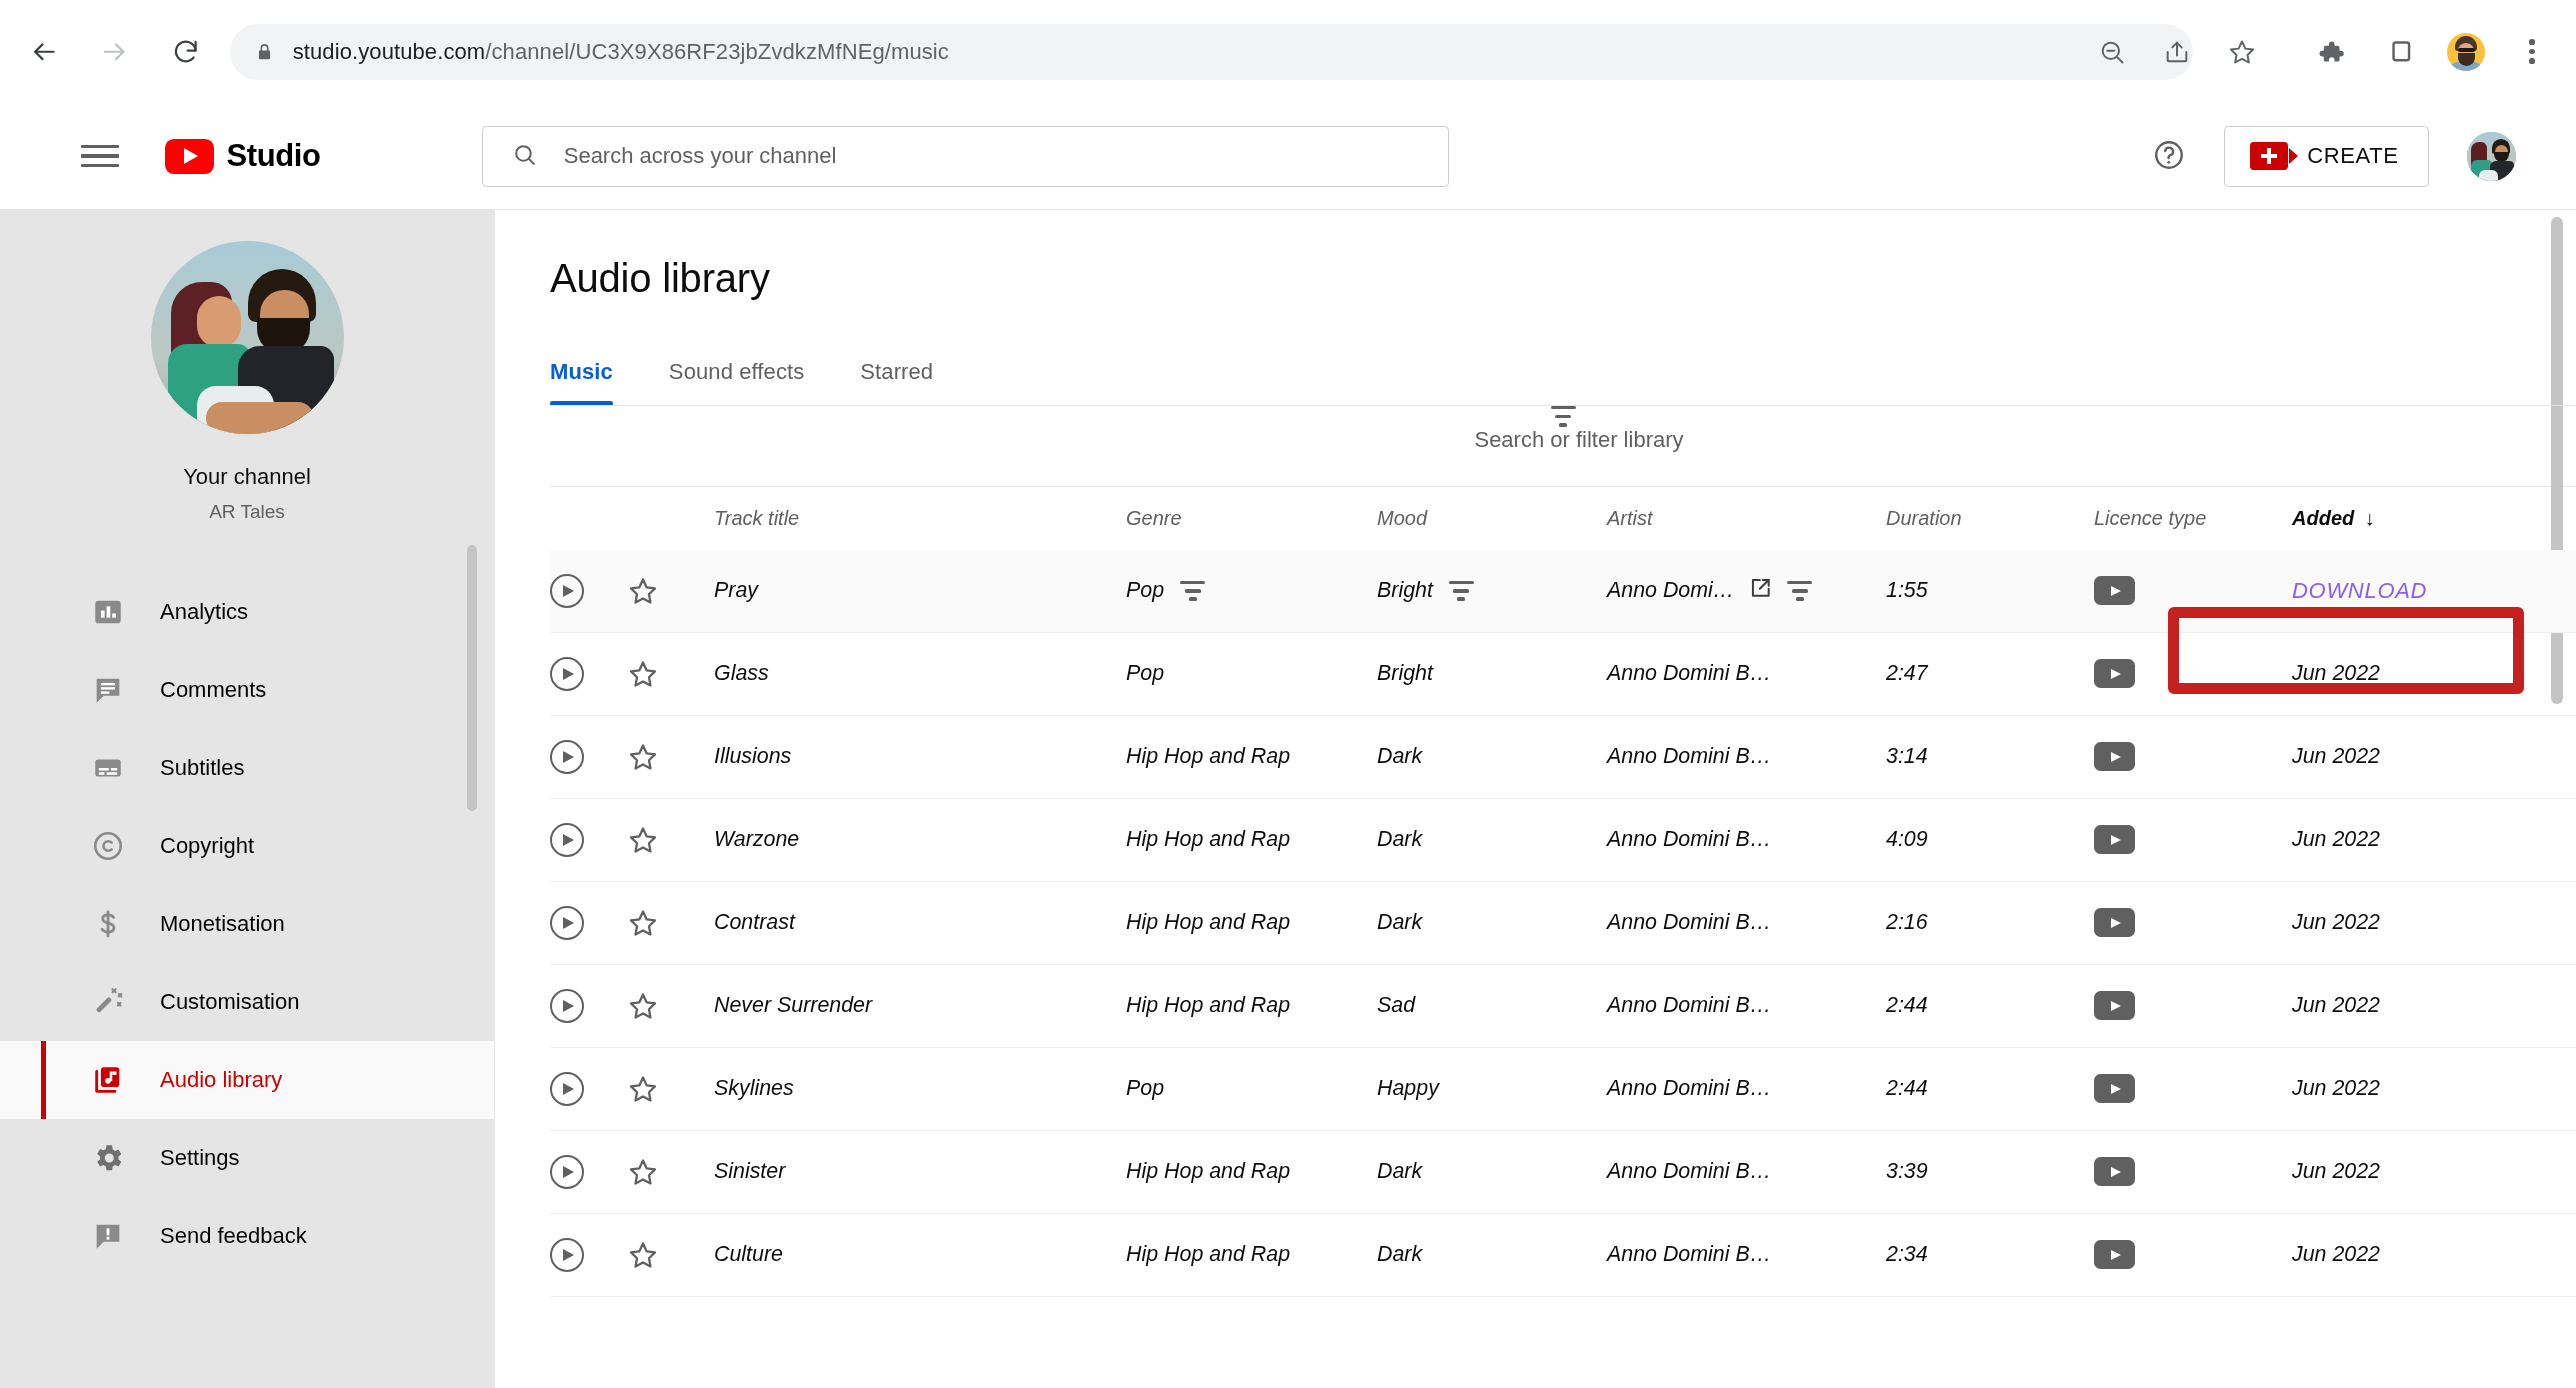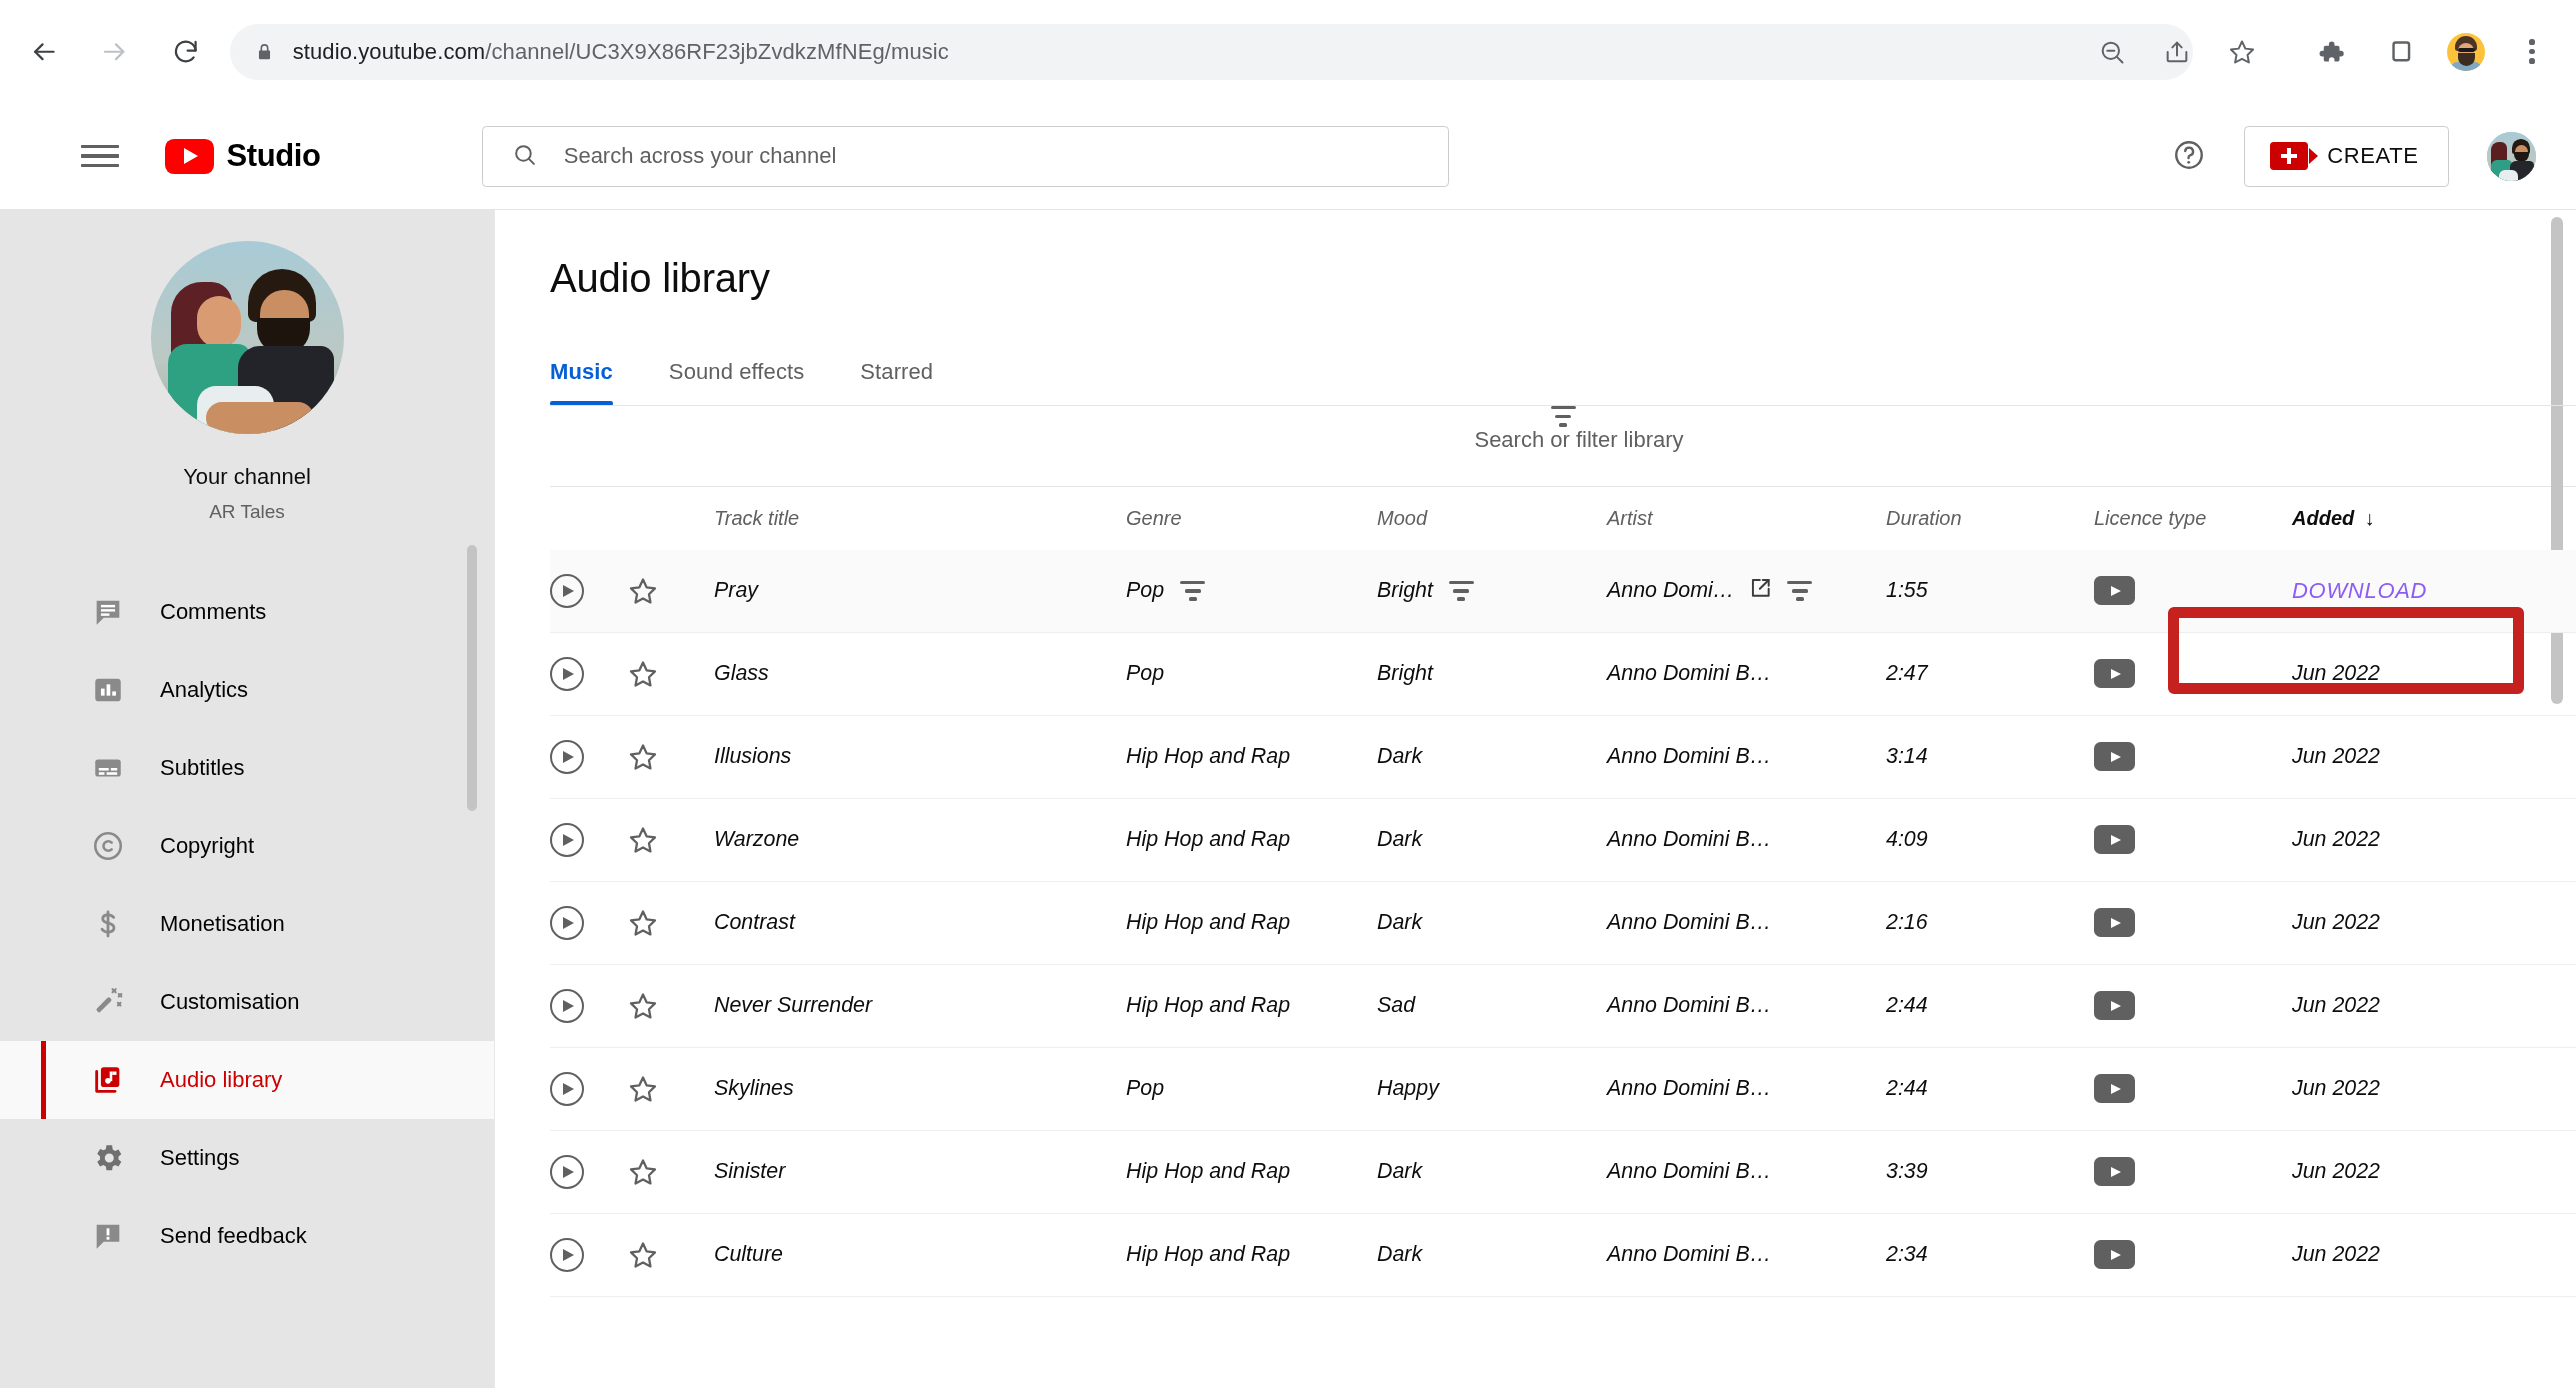--- a/index.html
+++ b/index.html
@@ -76,21 +76,21 @@
     background: #7fa8c4; border-radius: 7.4px 7.4px 0 0;
   }
   .kebab { display: flex; flex-direction: column; gap: 4.4px; align-items: center; }
   .kebab span { width: 5.2px; height: 5.2px; border-radius: 50%; background: #5f6368; display: block; }
 
   
   .studio-header {
     height: 107px; width: 100%;
     background: #ffffff;
     display: flex; align-items: center;
-    padding: 0 40px 0 81px;
+    padding: 0 60px 0 81px;
     border-bottom: 0.7px solid #e5e5e5;
     position: relative;
     text-align: center;
   }
   .hamburger { display: flex; flex-direction: column; gap: 5.9px; width: 38px; cursor: pointer; }
   .hamburger span { height: 3.7px; background: #606060; border-radius: 0.7px; display: block; }
 
   .studio-logo { display: flex; align-items: center; gap: 12.6px; margin-left: 46px; }
   .yt-mark {
     width: 49px; height: 35px; background: #ff0000; border-radius: 8.9px;
@@ -464,39 +464,39 @@
           <div class="cp-arm"></div>
       </div>
       <div class="your-channel">Your channel</div>
       <div class="channel-name">AR Tales</div>
     </div>
 
     <div class="nav-list">
       <div class="nav-item">
         <span class="ico">
           <svg width="34" height="34" viewBox="0 0 24 24">
+              <rect x="3" y="4" width="18" height="16" rx="2.4" fill="#8a8a8a"></rect>
+              <rect x="7" y="11" width="2.6" height="5" fill="#fff"></rect>
+              <rect x="11" y="8" width="2.6" height="8" fill="#fff"></rect>
+              <rect x="15" y="13" width="2.6" height="3" fill="#fff"></rect>
+            </svg>
+        </span>
+        <span class="label">Analytics</span>
+      </div>
+
+      <div class="nav-item">
+        <span class="ico">
+          <svg width="34" height="34" viewBox="0 0 24 24">
               <path d="M4 4h16v12H9l-5 5z" fill="#8a8a8a"></path>
               <rect x="7" y="7" width="10" height="1.7" fill="#fff"></rect>
               <rect x="7" y="10" width="10" height="1.7" fill="#fff"></rect>
               <rect x="7" y="13" width="6" height="1.7" fill="#fff"></rect>
             </svg>
         </span>
         <span class="label">Comments</span>
-      </div>
-
-      <div class="nav-item">
-        <span class="ico">
-          <svg width="34" height="34" viewBox="0 0 24 24">
-              <rect x="3" y="4" width="18" height="16" rx="2.4" fill="#8a8a8a"></rect>
-              <rect x="7" y="11" width="2.6" height="5" fill="#fff"></rect>
-              <rect x="11" y="8" width="2.6" height="8" fill="#fff"></rect>
-              <rect x="15" y="13" width="2.6" height="3" fill="#fff"></rect>
-            </svg>
-        </span>
-        <span class="label">Analytics</span>
       </div>
 
       <div class="nav-item">
         <span class="ico">
           <svg width="34" height="34" viewBox="0 0 24 24">
               <rect x="3" y="6" width="18" height="12" rx="2" fill="#8a8a8a"></rect>
               <rect x="5.5" y="12" width="7" height="1.8" fill="#fff"></rect>
               <rect x="14" y="12" width="4.5" height="1.8" fill="#fff"></rect>
               <rect x="5.5" y="15" width="4" height="1.8" fill="#fff"></rect>
               <rect x="11" y="15" width="7.5" height="1.8" fill="#fff"></rect>

